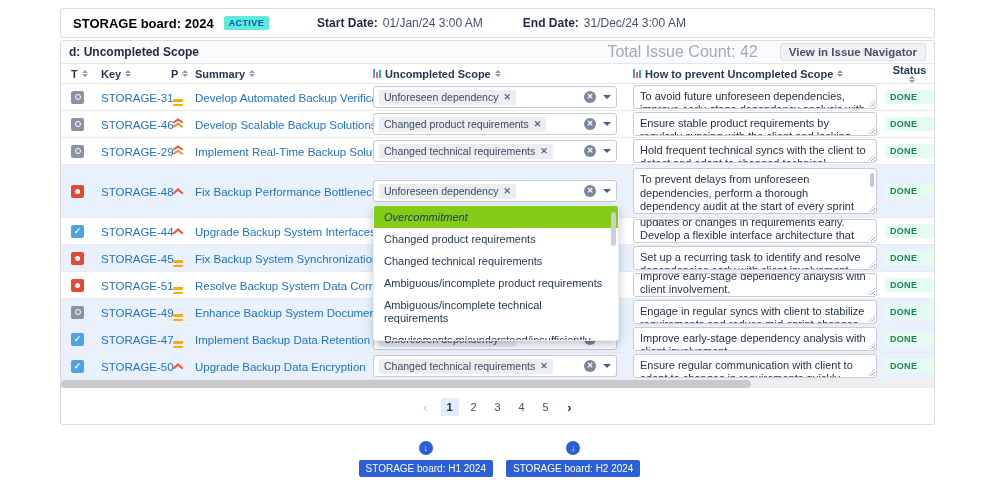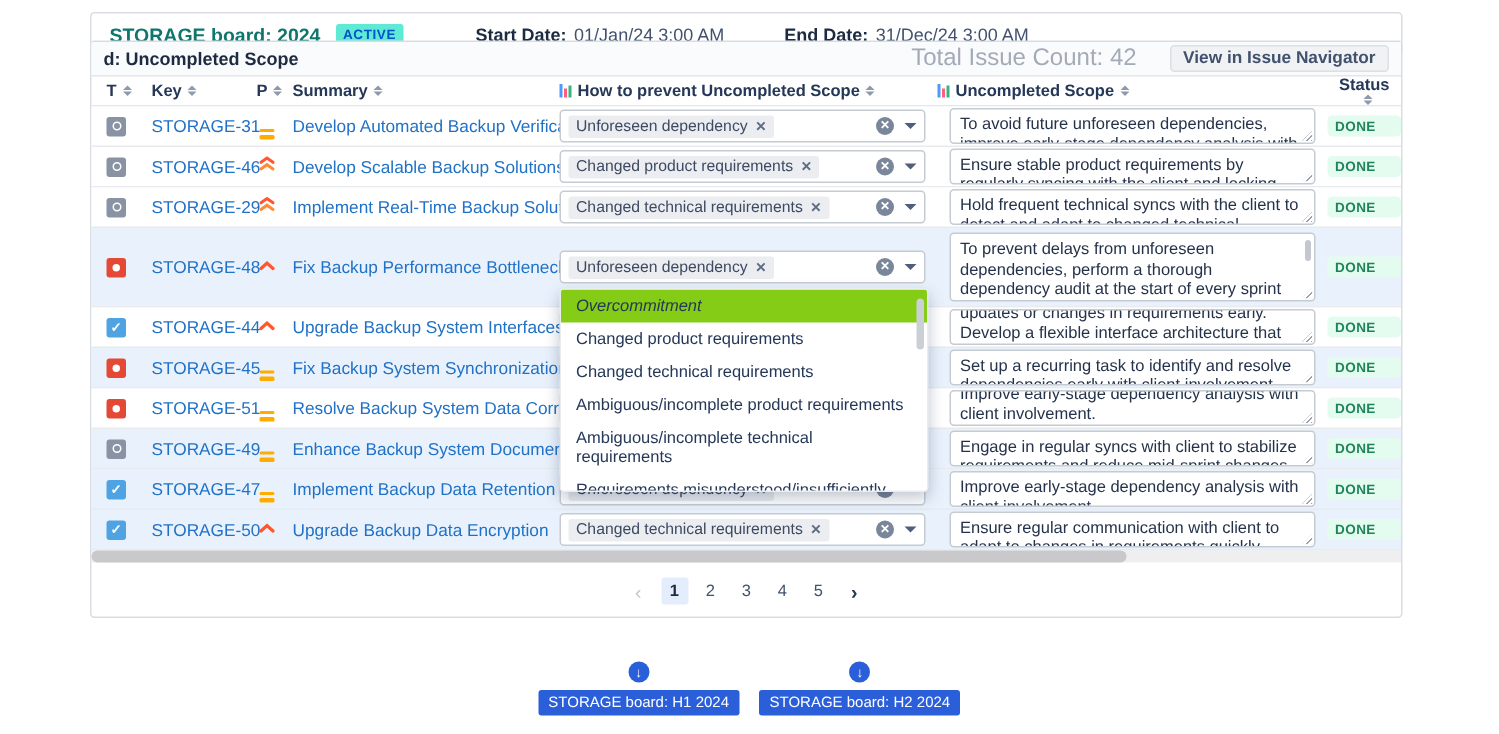--- a/index.html
+++ b/index.html
@@ -4,29 +4,29 @@
 <style>
   * { margin:0; padding:0; box-sizing:border-box; }
   html,body { background:#fff; }
   body { font-family:"Liberation Sans", sans-serif; color:#172b4d; }
   .page { position:relative; width:999px; height:489px; background:#fff; overflow:hidden; }
 
   
   .topbar { position:absolute; left:60px; top:8px; width:875px; height:30px;
     background:#fff; border:1px solid #d9dde3; border-radius:3px;
     display:flex; align-items:center; padding:0 12px; }
-  .board-title { font-size:13px; font-weight:bold; color:#0f766e; }
+  .board-title { font-size:13px; font-weight:bold; color:#000000; }
   .active-badge { margin-left:10px; font-size:9px; font-weight:bold; letter-spacing:.4px;
     color:#0052cc; background:#5eead4; padding:2px 5px; border-radius:2px; }
   .date-group { display:flex; align-items:center; margin-left:48px; font-size:12px; }
   .date-label { font-weight:bold; color:#1c2b41; margin-right:5px; }
   .date-value { color:#42526e; }
 
   
-  .panel { position:absolute; left:60px; top:27px; width:875px; height:385px;
+  .panel { position:absolute; left:60px; top:40px; width:875px; height:385px;
     background:#fff; border:1px solid #d9dde3; border-radius:3px; }
   .panel-header { height:23px; display:flex; align-items:center; padding:0 8px;
     background:#fafbfc; border-bottom:1px solid #e3e6ea; }
   .panel-title { font-size:12px; font-weight:bold; color:#1c2b41; }
   .panel-header .spacer { flex:1; }
   .total-count { font-size:16px; color:#a3abb8; margin-right:22px; }
   .view-btn { font-size:11.5px; font-weight:bold; color:#42526e; background:#f1f2f4;
     border:1px solid #dcdfe4; border-radius:3px; padding:2px 8px; cursor:pointer; }
 
   
@@ -175,39 +175,39 @@
             <i class="dn"></i>
           </span>
         </div>
         <div class="hc c-sum">
           <span>Summary</span>
           <span class="sort-ic">
             <i class="up"></i>
             <i class="dn"></i>
           </span>
         </div>
+        <div class="hc c-scope">
+          <span class="chart-ic">
+            <b></b>
+            <b></b>
+            <b></b>
+          </span>
+          <span>Uncompleted Scope</span>
+          <span class="sort-ic">
+            <i class="up"></i>
+            <i class="dn"></i>
+          </span>
+        </div>
         <div class="hc c-prev">
           <span class="chart-ic">
             <b></b>
             <b></b>
             <b></b>
           </span>
           <span>How to prevent Uncompleted Scope</span>
-          <span class="sort-ic">
-            <i class="up"></i>
-            <i class="dn"></i>
-          </span>
-        </div>
-        <div class="hc c-scope">
-          <span class="chart-ic">
-            <b></b>
-            <b></b>
-            <b></b>
-          </span>
-          <span>Uncompleted Scope</span>
           <span class="sort-ic">
             <i class="up"></i>
             <i class="dn"></i>
           </span>
         </div>
         <div class="hc c-status">
           <span>Status</span>
           <span class="sort-ic">
             <i class="up"></i>
             <i class="dn"></i>

